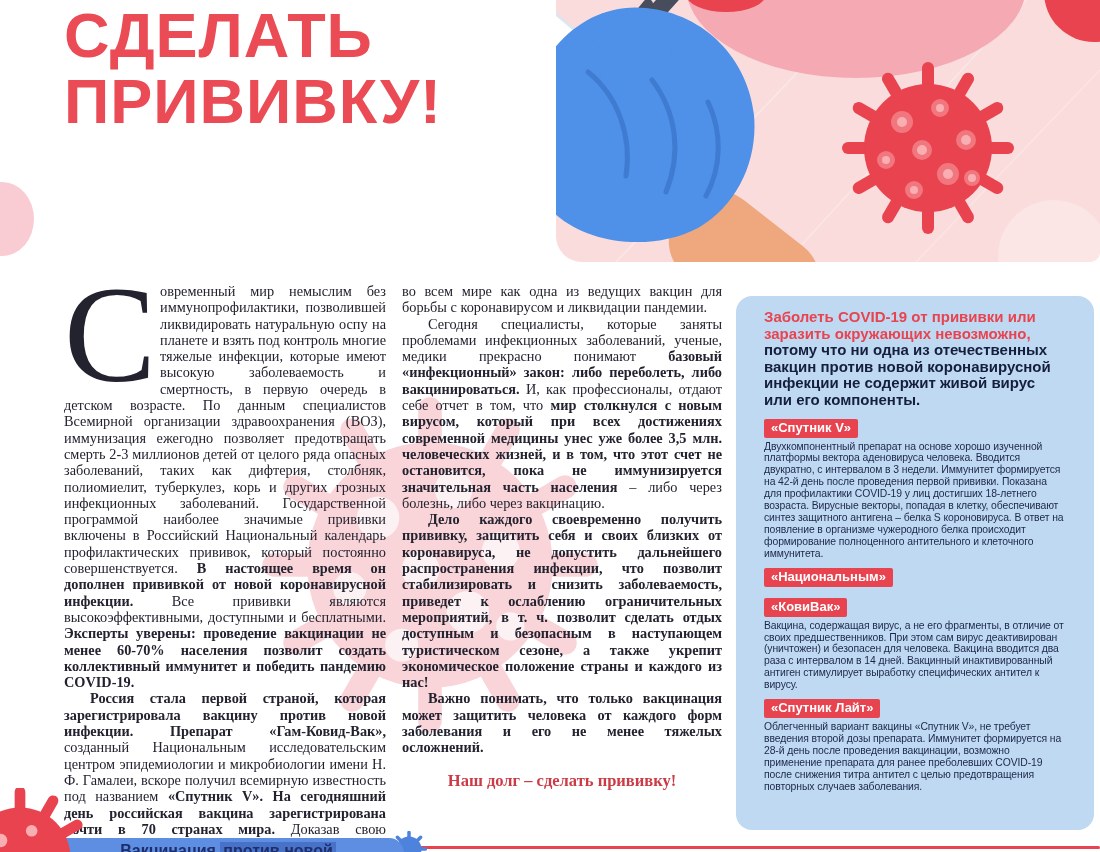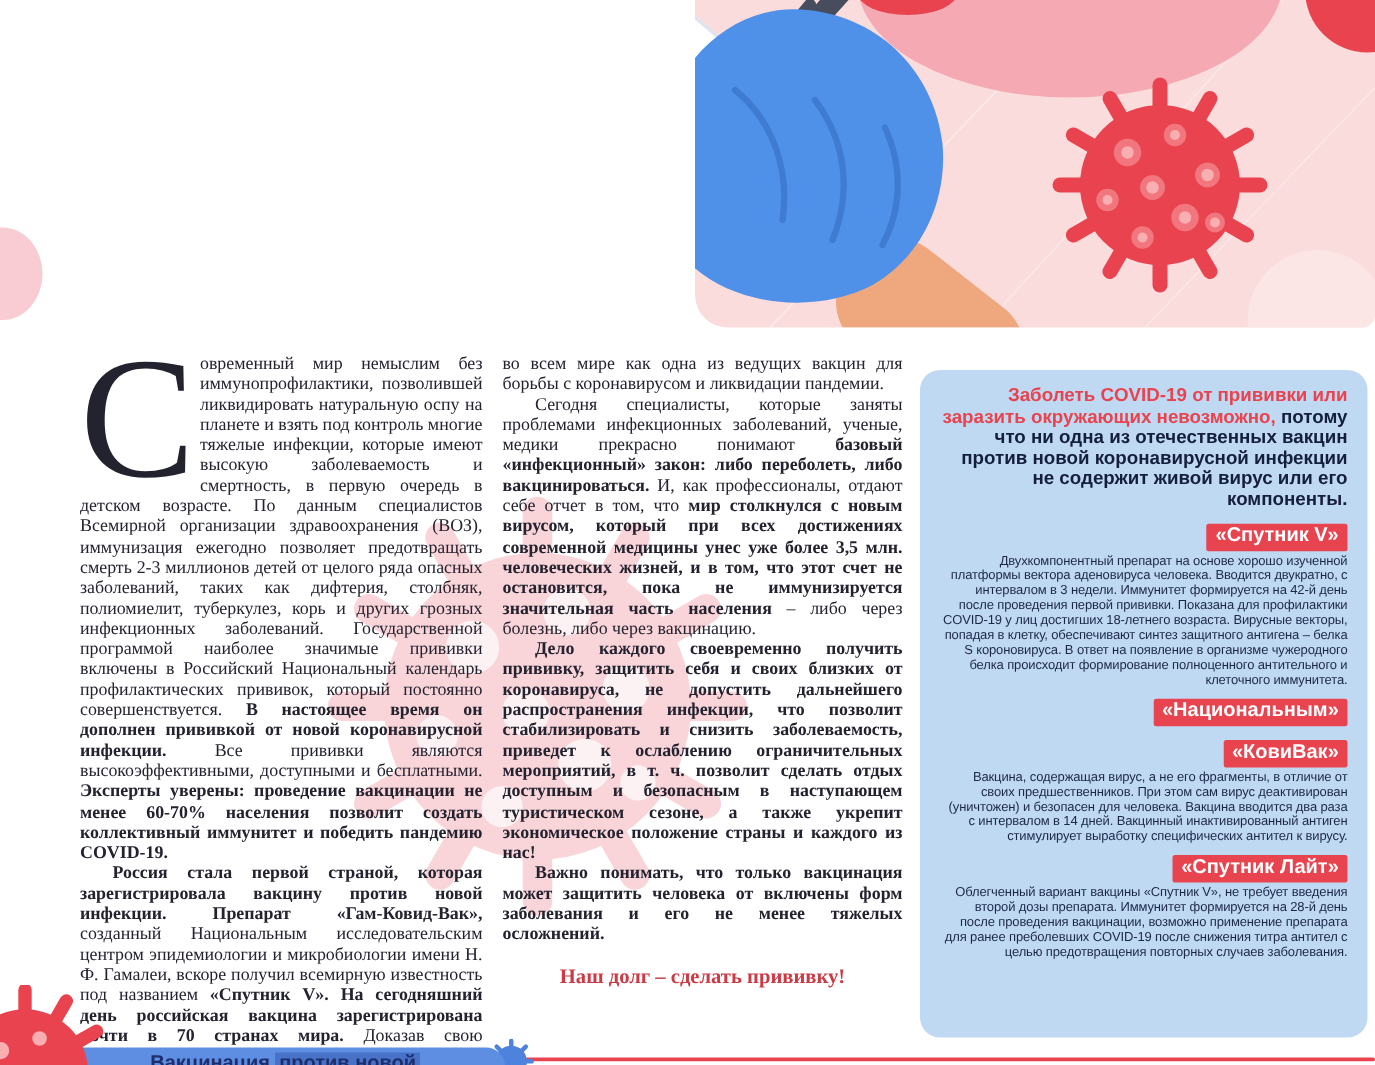--- a/index.html
+++ b/index.html
@@ -25,26 +25,26 @@
   .col p{margin:0;}
   .col p.indent{text-indent:26px;}
   b{font-weight:bold;}
   .dropcap{float:left;font-size:138px;line-height:97px;width:90px;margin:3px 6px 0 0;
            color:#23222f;text-align:left;}
   .slogan{margin-top:12px;text-align:center;color:#ca3b45;font-weight:bold;
           font-size:16.5px;line-height:25px;}
 
   
   .panel{position:absolute;left:736px;top:296px;width:358px;height:534px;background:#c0d9f3;
-         border-radius:16px;padding:13px 16px;box-sizing:border-box;text-align:right;}
+         border-radius:16px;padding:13px 28px;box-sizing:border-box;}
   .panel-heading{margin:0 0 2px 0;font-size:15px;line-height:16.6px;font-weight:bold;}
   .panel-heading .hl-red{color:#e8444f;}
   .panel-heading .hl-navy{color:#141f3c;}
   .badge{display:inline-block;background:#e8444f;color:#ffffff;font-weight:bold;
-         font-size:16px;padding:1px 7px 3px;margin:8px 0 3px;border-radius:2px;}
+         font-size:13px;padding:1px 7px 3px;margin:8px 0 3px;border-radius:2px;}
   .desc{margin:0;font-size:10.4px;line-height:11.9px;color:#1b2747;letter-spacing:-0.1px;}
 
   
   .bottom-line{position:absolute;left:420px;top:846px;width:680px;height:3px;
                background:#e8434e;border-radius:2px;}
   .bottom-bar{position:absolute;left:52px;top:838px;width:352px;height:30px;background:#5d8ee2;
               border-radius:16px;text-align:center;font-weight:bold;font-size:16px;
               color:#1e2d6b;padding-top:4px;box-sizing:border-box;}
   .bottom-bar .dark-chip{background:rgba(32,62,150,0.35);padding:0 3px;}
 
@@ -160,32 +160,36 @@
         <circle cx="25" cy="62" r="24" fill="#4f90e8"></circle>
         <g stroke="#3f7cd1" stroke-width="5" fill="none" stroke-linecap="round">
           <path d="M 32,72 C 62,96 76,136 70,176"></path>
           <path d="M 96,80 C 120,112 126,152 110,192"></path>
           <path d="M 152,102 C 166,132 166,166 150,196"></path>
         </g>
       </g>
     </svg>
   </div>
 
+  <div class="title">
+    <div>СДЕЛАТЬ</div>
+    <div>ПРИВИВКУ!</div>
+  </div>
 
 
   <div class="col col1">
     <p><span class="dropcap">С</span><span>овременный мир немыслим без иммунопрофилактики, позволившей ликвидировать натуральную оспу на планете и взять под контроль многие тяжелые инфекции, которые имеют высокую заболеваемость и смертность, в первую очередь в детском возрасте. По данным специалистов Всемирной организации здравоохранения (ВОЗ), иммунизация ежегодно позволяет предотвращать смерть 2-3 миллионов детей от целого ряда опасных заболеваний, таких как дифтерия, столбняк, полиомиелит, туберкулез, корь и других грозных инфекционных заболеваний. Государственной программой наиболее значимые прививки включены в Российский Национальный календарь профилактических прививок, который постоянно совершенствуется. </span><b>В настоящее время он дополнен прививкой от новой коронавирусной инфекции.</b><span> Все прививки являются высокоэффективными, доступными и бесплатными. </span><b>Эксперты уверены: проведение вакцинации не менее 60-70% населения позволит создать коллективный иммунитет и победить пандемию COVID-19.</b></p>
     <p class="indent"><b>Россия стала первой страной, которая зарегистрировала вакцину против новой инфекции. Препарат «Гам-Ковид-Вак», </b><span>созданный Национальным исследовательским центром эпидемиологии и микробиологии имени Н. Ф. Гамалеи, вскоре получил всемирную известность под названием </span><b>«Спутник V». На сегодняшний день российская вакцина зарегистрирована почти в 70 странах мира. </b><span>Доказав свою безопасность и эффективность, «Спутник V» – широко признан</span></p>
   </div>
 
   <div class="col col2">
     <p><span>во всем мире как одна из ведущих вакцин для борьбы с коронавирусом и ликвидации пандемии.</span></p>
     <p class="indent"><span>Сегодня специалисты, которые заняты проблемами инфекционных заболеваний, ученые, медики прекрасно понимают </span><b>базовый «инфекционный» закон: либо переболеть, либо вакцинироваться.</b><span> И, как профессионалы, отдают себе отчет в том, что </span><b>мир столкнулся с новым вирусом, который при всех достижениях современной медицины унес уже более 3,5 млн. человеческих жизней, и в том, что этот счет не остановится, пока не иммунизируется значительная часть населения</b><span> – либо через болезнь, либо через вакцинацию.</span></p>
     <p class="indent"><b>Дело каждого своевременно получить прививку, защитить себя и своих близких от коронавируса, не допустить дальнейшего распространения инфекции, что позволит стабилизировать и снизить заболеваемость, приведет к ослаблению ограничительных мероприятий, в т. ч. позволит сделать отдых доступным и безопасным в наступающем туристическом сезоне, а также укрепит экономическое положение страны и каждого из нас!</b></p>
-    <p class="indent"><b>Важно понимать, что только вакцинация может защитить человека от включены форм заболевания и его не менее тяжелых осложнений.</b></p>
+    <p class="indent"><b>Важно понимать, что только вакцинация может защитить человека от каждого форм заболевания и его не менее тяжелых осложнений.</b></p>
     <div class="slogan">
       <div>Наш долг – сделать прививку!</div>
 
     </div>
   </div>
 
   <aside class="panel">
     <p class="panel-heading"><span class="hl-red">Заболеть COVID-19 от прививки или заразить окружающих невозможно, </span><span class="hl-navy">потому что ни одна из отечественных вакцин против новой коронавирусной инфекции не содержит живой вирус или его компоненты.</span></p>
 
     <div>

